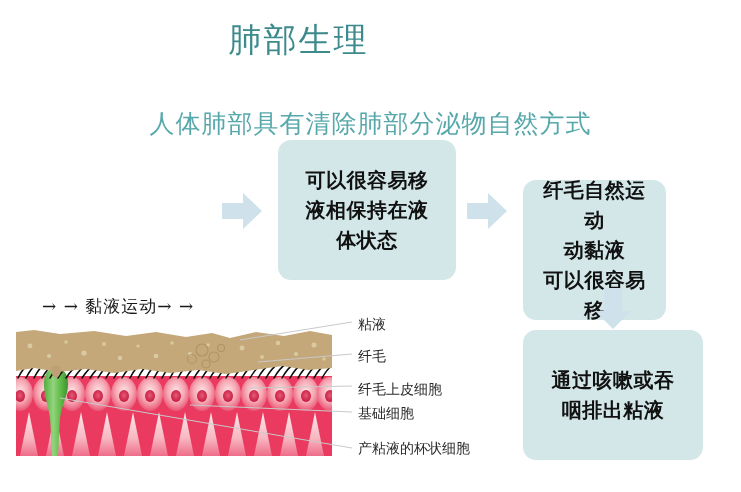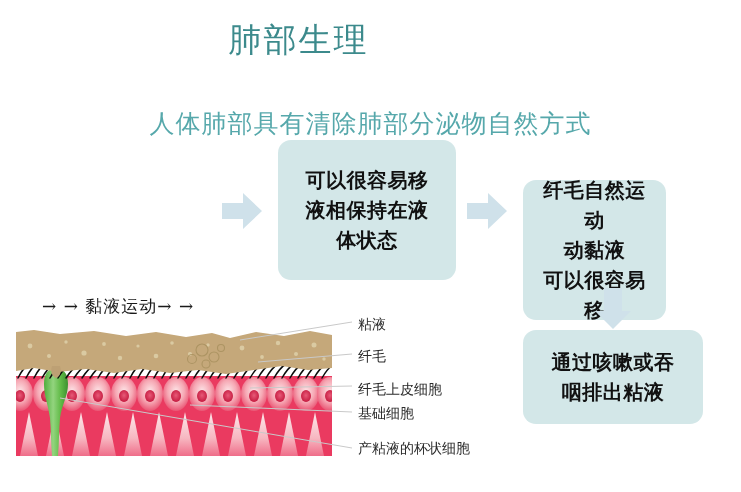--- a/index.html
+++ b/index.html
@@ -62,21 +62,21 @@
     font-weight: bold;
     font-size: 20px;
     line-height: 30px;
     letter-spacing: 0.5px;
     box-sizing: border-box;
     padding: 4px 12px;
   }
   #box1 { left: 30px;  top: 140px; width: 180px; height: 140px; }
   #box2 { left: 278px; top: 140px; width: 178px; height: 140px; }
   #box3 { left: 523px; top: 156px; width: 143px; height: 140px; margin-top: 24px; }
-  #box4 { left: 523px; top: 330px; width: 180px; height: 94px; }
+  #box4 { left: 523px; top: 330px; width: 180px; height: 130px; }
 
   .flowbox span { display: block; }
 
   
   .arrow-right {
     position: absolute;
     width: 40px;
     height: 38px;
   }
   .arrow-down {

